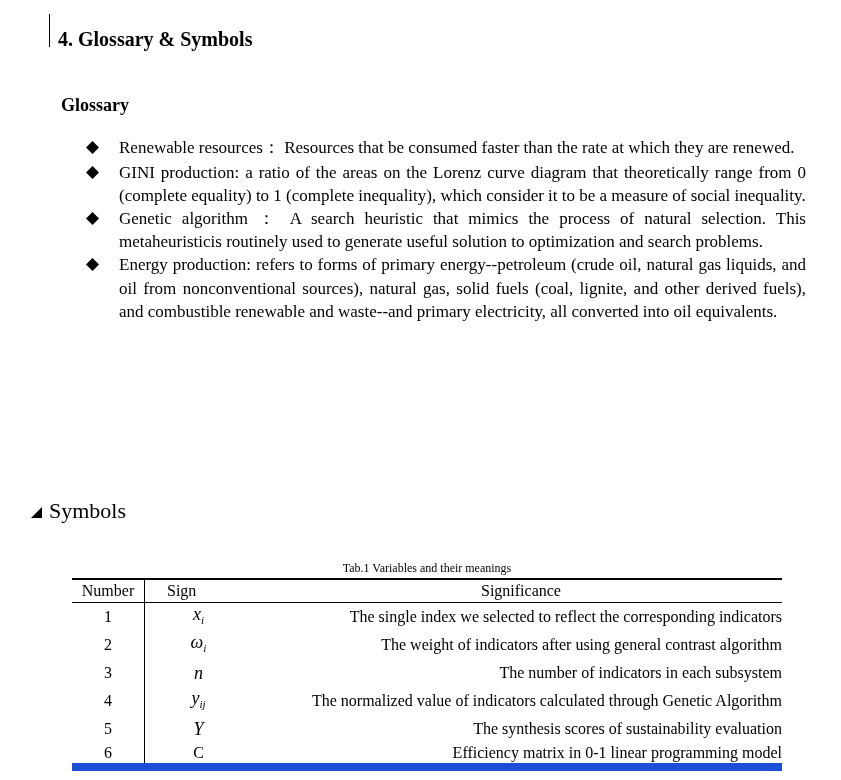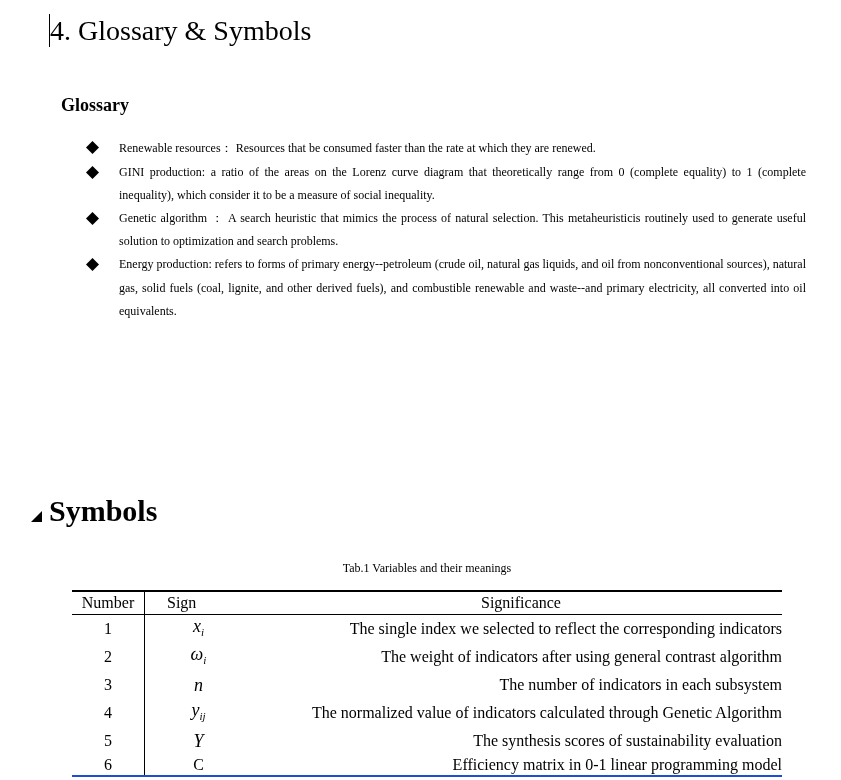--- a/index.html
+++ b/index.html
@@ -2,51 +2,51 @@
 <html><head>
   <meta charset="utf-8">
   <style>
     html, body { margin: 0; padding: 0; background: #ffffff; }
     body {
       width: 841px; height: 780px; position: relative; overflow: hidden;
       font-family: "Liberation Serif", "DejaVu Serif", serif; color: #000;
     }
     .cursor { position: absolute; left: 49px; top: 14px; width: 1px; height: 33px; background: #000; }
     .h1 {
-      position: absolute; left: 50px; top: 12px; margin: 0;
-      font-size: 28px; font-weight: normal; line-height: 38px; white-space: nowrap;
+      position: absolute; left: 50px; top: 12px; margin: 8px;
+      font-size: 20px; font-weight: bold; line-height: 38px; white-space: nowrap;
     }
     .h3 {
       position: absolute; left: 49px; top: 82px; margin: 12px;
       font-size: 18px; font-weight: bold; line-height: 22px;
     }
     .glossary {
       position: absolute; left: 84px; top: 136px; width: 722px;
       margin: 0; padding: 0; list-style: none;
     }
-    .gitem { position: relative; padding-left: 35px; font-size: 12px; line-height: 23.2px; text-align: justify; text-align-last: left; }
+    .gitem { position: relative; padding-left: 35px; font-size: 17px; line-height: 23.2px; text-align: justify; text-align-last: left; }
     .gitem .bullet {
       position: absolute; left: 2px; top: 5px; width: 13px; height: 13px;
     }
     .gitem .bullet svg { display: block; }
     .gitem.first { line-height: 24.5px; }
     .gitem .term { }
     .h2 {
       position: absolute; left: 30px; top: 495px; margin: 0;
-      font-size: 30px; font-weight: bold; line-height: 32px; white-space: nowrap;
+      font-size: 22px; font-weight: normal; line-height: 32px; white-space: nowrap;
     }
     .h2 .tri { display: inline-block; width: 14px; vertical-align: middle; margin-right: 5px; position: relative; top: -2px; }
     .caption {
       position: absolute; left: 72px; top: 558px; width: 710px; text-align: center;
       font-size: 12px; line-height: 20px;
     }
     table.symbols {
-      position: absolute; left: 72px; top: 590px; width: 710px;
+      position: absolute; left: 72px; top: 578px; width: 710px;
       border-collapse: collapse; font-size: 16px;
-      border-top: 2px solid #000; border-bottom: 2px solid #1d4ed8;
+      border-top: 2px solid #000; border-bottom: 8px solid #1d4ed8;
     }
     table.symbols th {
       font-weight: normal; height: 22px; padding: 0; line-height: 20px;
       border-bottom: 1px solid #000;
     }
     table.symbols td { padding: 0; height: 28px; line-height: 20px; }
     table.symbols tr.last td { height: 20px; }
     .c-num { width: 72px; text-align: center; border-right: 1px solid #000; }
     .c-sign { width: 85px; text-align: center; }
     .c-sig { text-align: right; padding-left: 3px !important; }

